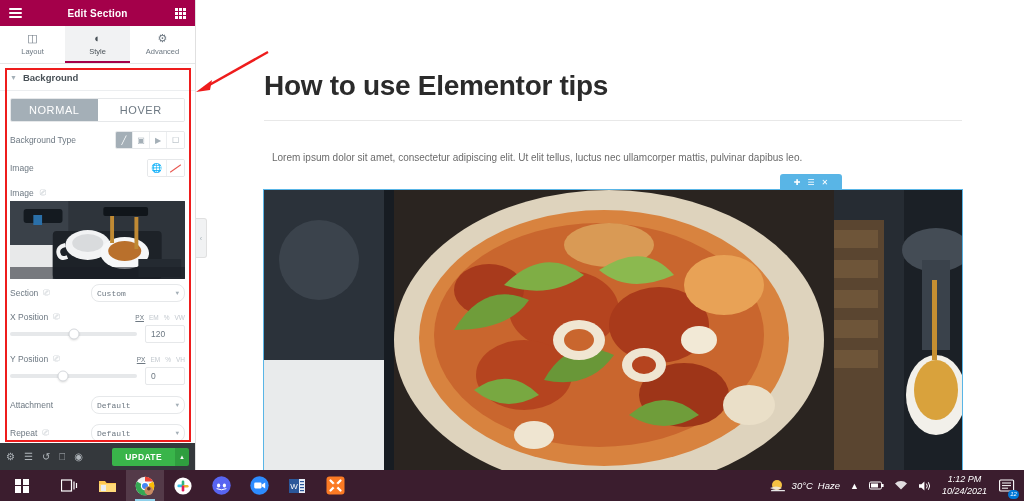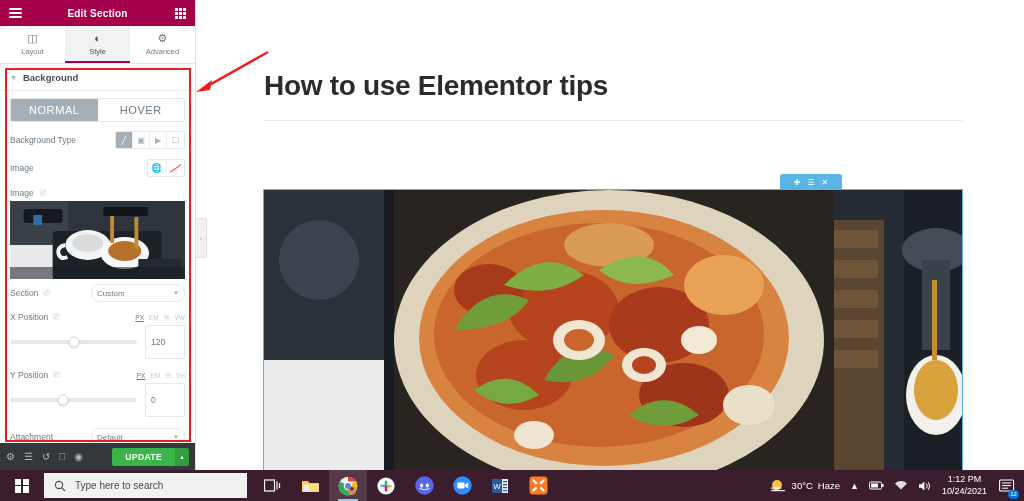--- a/index.html
+++ b/index.html
@@ -84,37 +84,37 @@
 
   .img-label { padding: 6px 10px 3px 10px; display:flex; align-items:center; gap:6px; font-size:8.5px; color:#6d7882; }
   .thumb {
     margin: 0 10px; height: 78px; border-radius:1px; overflow:hidden; position:relative;
     background:#2b3138;
   }
 
   .select {
     width: 94px; height: 18px; border:1px solid #e6e8ea; border-radius:8px; background:#fff;
     display:flex; align-items:center; justify-content:space-between;
-    padding: 0 5px; font-size:8px; color:#6d7882; cursor:pointer;
+    padding: 0 5px; font-size:8px; color:#6d7882; cursor:pointer;font-family:Liberation Mono, monospace;
   }
   .sel-caret { font-size:6px; color:#a4afb7; }
 
   .units { display:flex; gap:5px; font-size:6.5px; color:#c3c9cf; }
   .units span.active { color:#6d7882; text-decoration:underline; }
 
   .slider-row { padding: 2px 10px 6px 10px; display:flex; align-items:center; gap:8px; }
   .track { flex:1; height:4px; background:#e6e8ea; border-radius:3px; position:relative; }
   .knob {
     position:absolute; top:50%; width:11px; height:11px; background:#fff;
     border:1px solid #d5d8dc; border-radius:50%; transform:translate(-50%,-50%);
     box-shadow:0 1px 2px rgba(0,0,0,.12); cursor:grab;
   }
   .numbox {
     width:40px; height:18px; border:1px solid #e6e8ea; border-radius:2px;
-    font-size:8.5px; color:#6d7882; padding:16px 5px; display:flex; align-items:center;
+    font-size:8.5px; color:#6d7882; padding:0 5px; display:flex; align-items:center;
     background:#fff;
   }
 
   .panel-footer {
     height: 27px; background: #34383c; display:flex; align-items:center;
     padding: 0 6px; gap: 9px; flex:none;
   }
   .ft-ic { font-size: 10px; color:#b0b6bb; cursor:pointer; }
   .update {
     margin-left:auto; display:flex; align-items:center; height:28px;
@@ -190,21 +190,21 @@
   }
   .tb-apps { display:flex; align-items:center; height:31px; margin-left:6px; }
   .tb-app {
     width:38px; height:31px; display:flex; align-items:center; justify-content:center;
     position:relative; cursor:pointer;
   }
   .tb-app.active { background:rgba(255,255,255,.13); }
   .tb-app.active::after { content:""; position:absolute; bottom:0; left:9px; right:9px; height:2px; background:#8fd0ea; }
   .tray {
     margin-left:auto; display:flex; align-items:center; gap:10px; padding-right:7px;
-    color:#fff; font-size:9.5px;
+    color:#fff; font-size:9.5px;font-style:italic;
   }
   .clock { text-align:center; line-height:1.25; font-size:9px; }
   .notif {
     width:20px; height:20px; display:flex; align-items:center; justify-content:center;
     position:relative; cursor:pointer;
   }
   .badge {
     position:absolute; right:-2px; bottom:-3px; background:#0078d7; color:#fff;
     font-size:6px; border-radius:7px; padding:0 2px; min-width:11px; text-align:center;
     line-height:9px;
@@ -395,20 +395,21 @@
     </div>
   </div>
 
   <div class="canvas">
 
     <div class="collapse-tab">‹</div>
 
 
     <div class="post-title">How to use Elementor tips</div>
     <div class="title-rule"></div>
+    <div class="post-para">Lorem ipsum dolor sit amet, consectetur adipiscing elit. Ut elit tellus, luctus nec ullamcorper mattis, pulvinar dapibus leo.</div>
 
     <div class="sect-handle">
       <span>✚</span>
       <span>☰</span>
       <span>✕</span>
     </div>
 
     <div class="hero">
       <div class="hero-bg">
         <svg viewBox="0 0 698 280" preserveAspectRatio="none" style="width:100%;height:100%;display:block">
@@ -472,27 +473,20 @@
 
   <div class="taskbar">
     <div class="start">
       <div class="win-logo">
           <i></i>
           <i></i>
           <i></i>
           <i></i>
         </div>
     </div>
-    <div class="searchbox">
-      <svg width="12" height="12" viewBox="0 0 12 12">
-        <circle cx="5" cy="5" r="3.6" fill="none" stroke="#4a4a4a" stroke-width="1.1"></circle>
-        <line x1="7.7" y1="7.7" x2="11" y2="11" stroke="#4a4a4a" stroke-width="1.1"></line>
-      </svg>
-      <span>Type here to search</span>
-    </div>
 
     <div class="tb-apps">
       <div class="tb-app">
         <svg width="17" height="15" viewBox="0 0 17 15">
           <rect x="0.5" y="2" width="10" height="11" fill="none" stroke="#fff" stroke-width="1.2"></rect>
           <line x1="13" y1="3.5" x2="13" y2="11.5" stroke="#fff" stroke-width="1.2"></line>
           <line x1="15.5" y1="5" x2="15.5" y2="10" stroke="#fff" stroke-width="1.2"></line>
         </svg>
       </div>
       <div class="tb-app">

